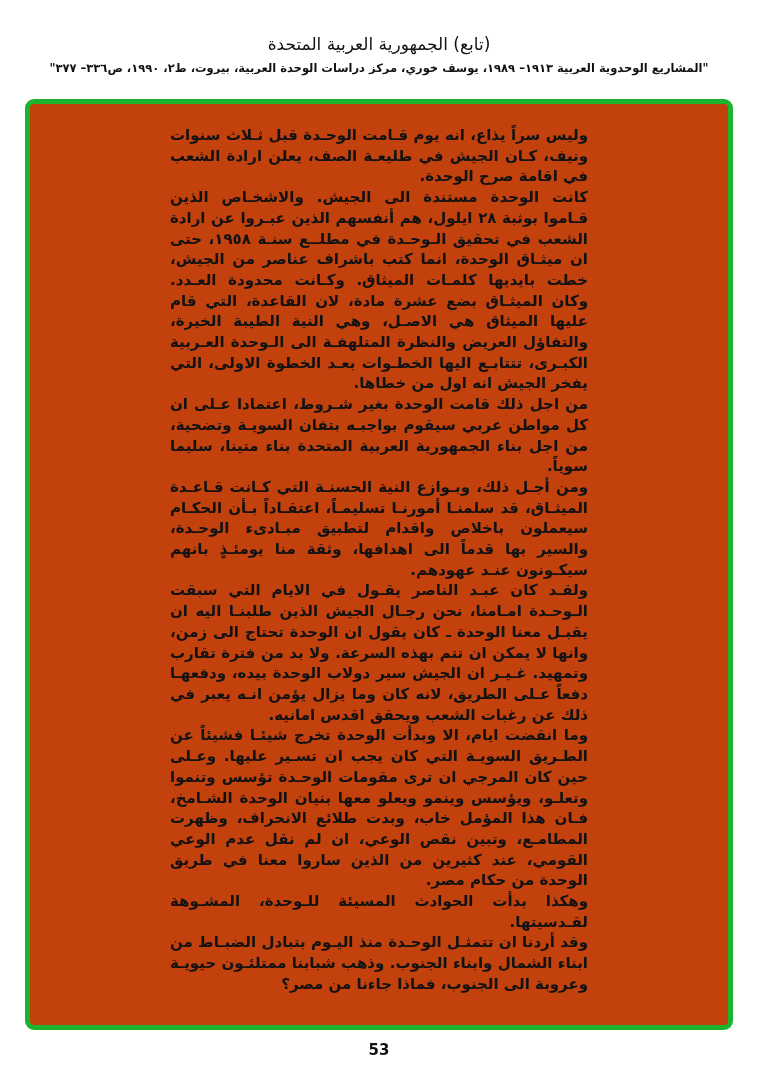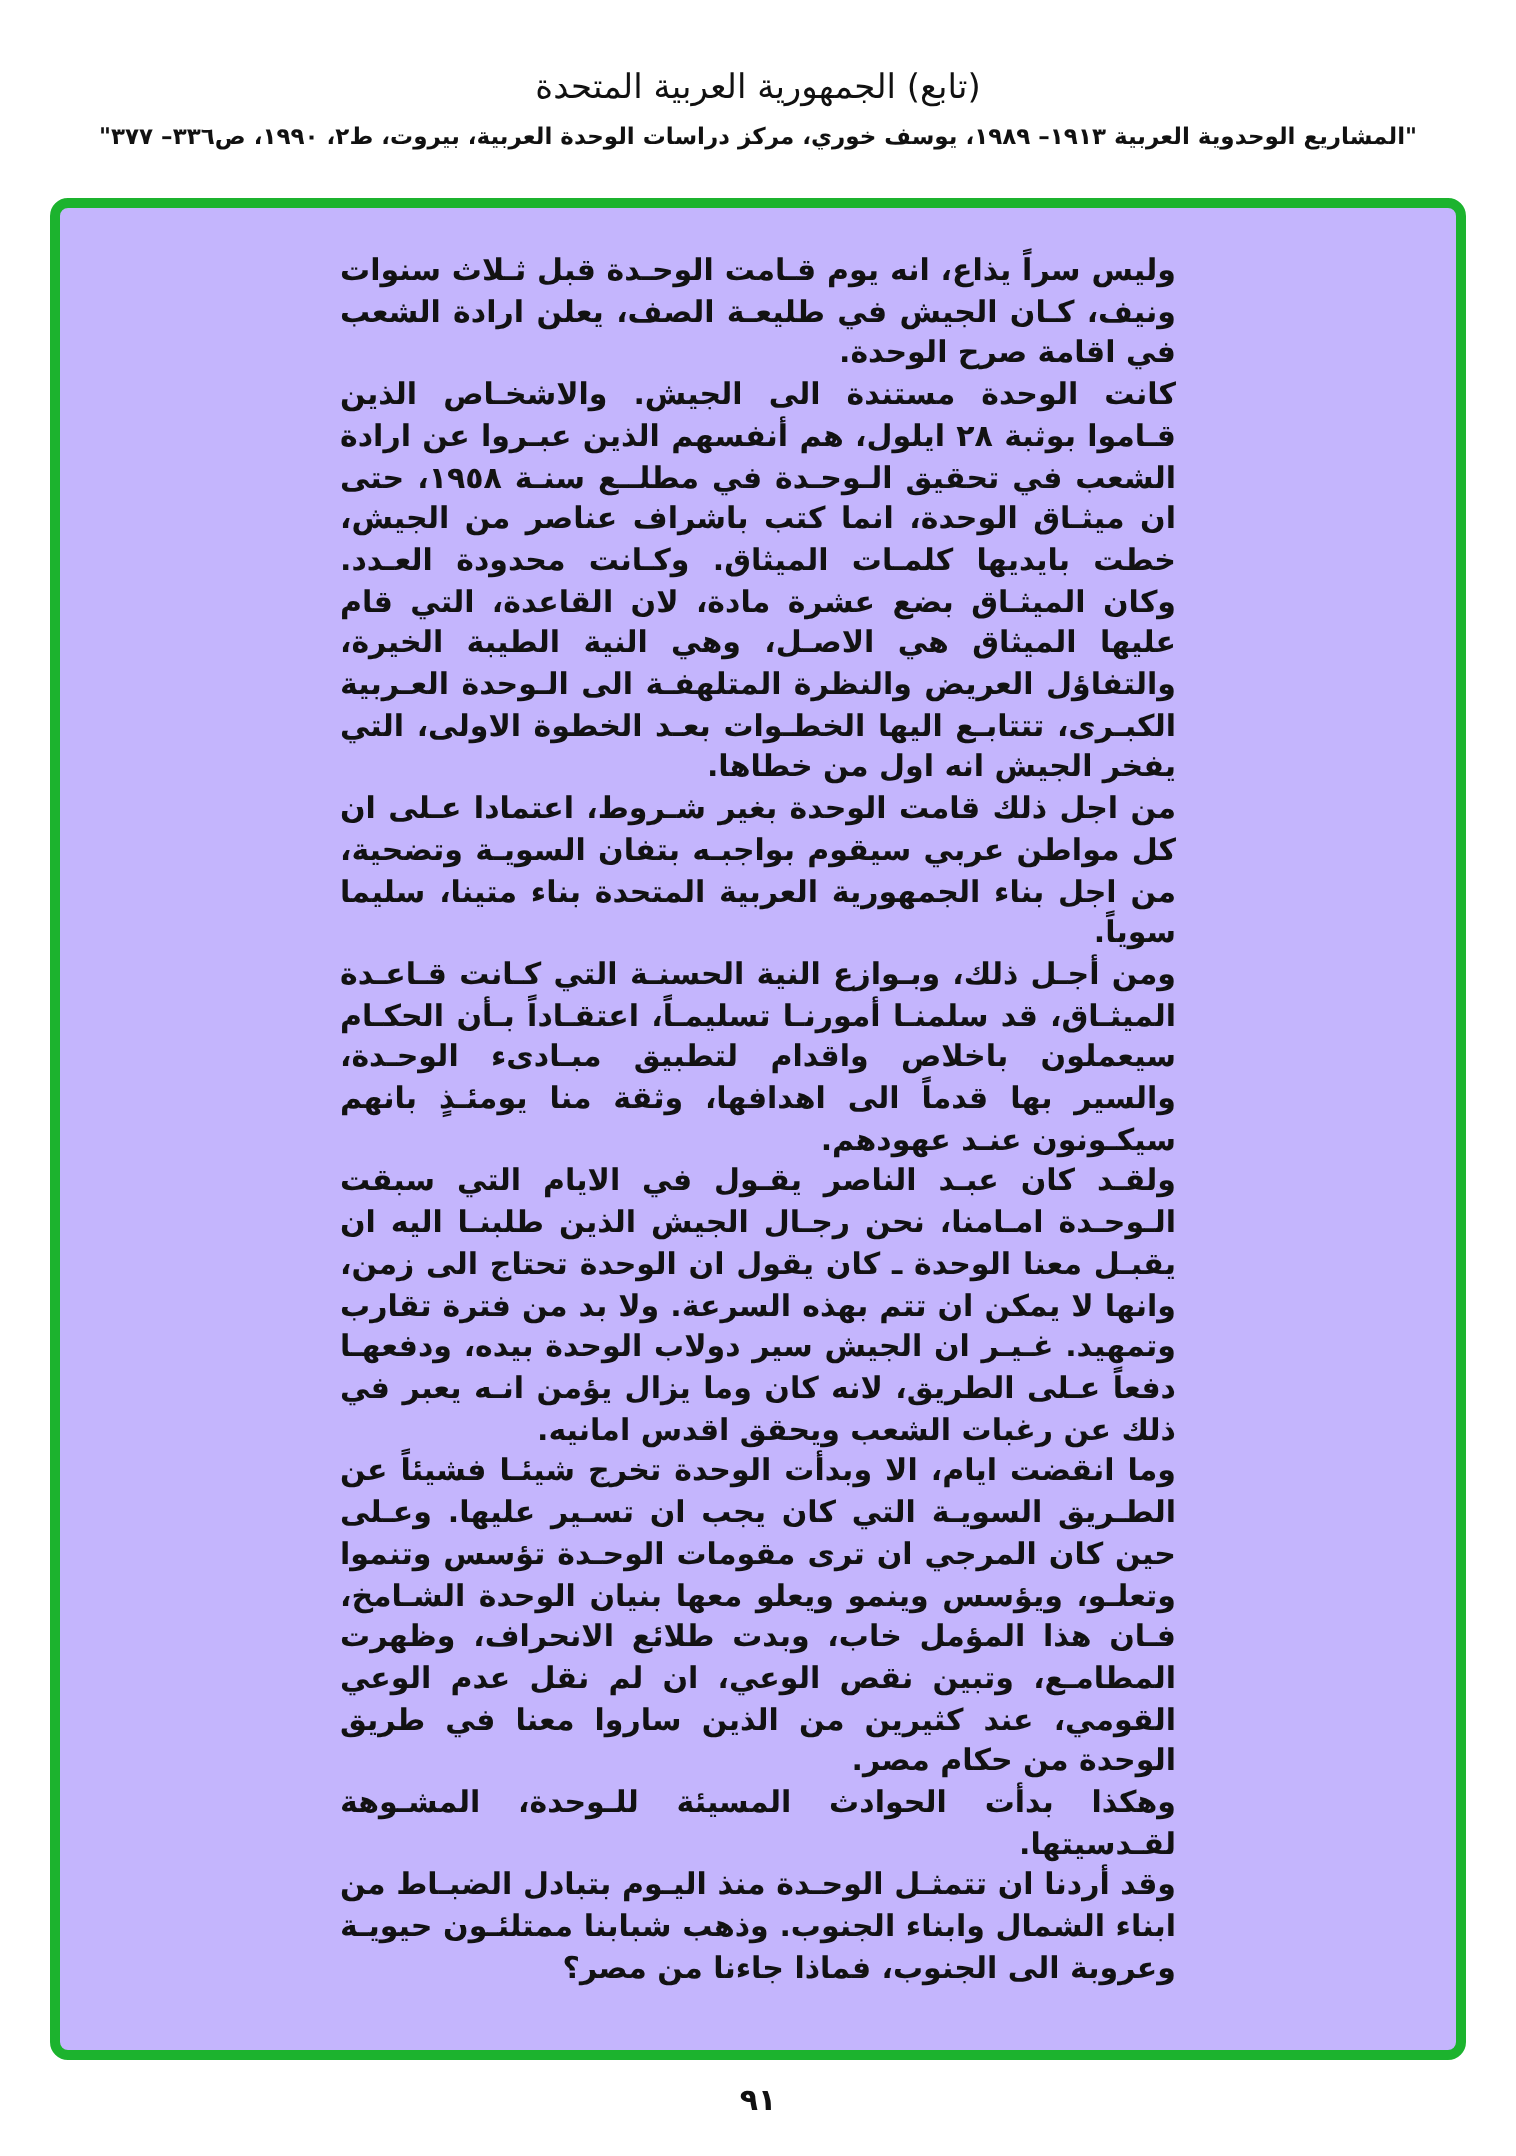--- a/index.html
+++ b/index.html
@@ -35,21 +35,21 @@
     white-space: nowrap;
   }
   .document-frame {
     position: absolute;
     left: 25px;
     top: 99px;
     width: 698px;
     height: 921px;
     border: 5px solid #1cb32e;
     border-radius: 9px;
-    background: #c4b5fd;
+    background: #c2410c;
   }
   .document-text {
     direction: rtl;
     width: 418px;
     margin: 21px auto 0 auto;
     font-size: 15px;
     font-weight: 700;
     line-height: 20.7px;
     text-align: justify;
     text-justify: inter-word;
@@ -84,13 +84,13 @@
     <p>كانت الوحدة مستندة الى الجيش. والاشخـاص الذين قـاموا بوثبة ٢٨ ايلول، هم أنفسهم الذين عبـروا عن ارادة الشعب في تحقيق الـوحـدة في مطلــع سنـة ١٩٥٨، حتى ان ميثـاق الوحدة، انما كتب باشراف عناصر من الجيش، خطت بايديها كلمـات الميثاق. وكـانت محدودة العـدد. وكان الميثـاق بضع عشرة مادة، لان القاعدة، التي قام عليها الميثاق هي الاصـل، وهي النية الطيبة الخيرة، والتفاؤل العريض والنظرة المتلهفـة الى الـوحدة العـربية الكبـرى، تتتابـع اليها الخطـوات بعـد الخطوة الاولى، التي يفخر الجيش انه اول من خطاها.</p>
     <p>من اجل ذلك قامت الوحدة بغير شـروط، اعتمادا عـلى ان كل مواطن عربي سيقوم بواجبـه بتفان السويـة وتضحية، من اجل بناء الجمهورية العربية المتحدة بناء متينا، سليما سوياً.</p>
     <p>ومن أجـل ذلك، وبـوازع النية الحسنـة التي كـانت قـاعـدة الميثـاق، قد سلمنـا أمورنـا تسليمـاً، اعتقـاداً بـأن الحكـام سيعملون باخلاص واقدام لتطبيق مبـادىء الوحـدة، والسير بها قدماً الى اهدافها، وثقة منا يومئـذٍ بانهم سيكـونون عنـد عهودهم.</p>
     <p>ولقـد كان عبـد الناصر يقـول في الايام التي سبقت الـوحـدة امـامنا، نحن رجـال الجيش الذين طلبنـا اليه ان يقبـل معنا الوحدة ـ كان يقول ان الوحدة تحتاج الى زمن، وانها لا يمكن ان تتم بهذه السرعة. ولا بد من فترة تقارب وتمهيد. غـيـر ان الجيش سير دولاب الوحدة بيده، ودفعهـا دفعاً عـلى الطريق، لانه كان وما يزال يؤمن انـه يعبر في ذلك عن رغبات الشعب ويحقق اقدس امانيه.</p>
     <p>وما انقضت ايام، الا وبدأت الوحدة تخرج شيئـا فشيئاً عن الطـريق السويـة التي كان يجب ان تسـير عليها. وعـلى حين كان المرجي ان ترى مقومات الوحـدة تؤسس وتنموا وتعلـو، ويؤسس وينمو ويعلو معها بنيان الوحدة الشـامخ، فـان هذا المؤمل خاب، وبدت طلائع الانحراف، وظهرت المطامـع، وتبين نقص الوعي، ان لم نقل عدم الوعي القومي، عند كثيرين من الذين ساروا معنا في طريق الوحدة من حكام مصر.</p>
     <p>وهكذا بدأت الحوادث المسيئة للـوحدة، المشـوهة لقـدسيتها.</p>
     <p>وقد أردنا ان تتمثـل الوحـدة منذ اليـوم بتبادل الضبـاط من ابناء الشمال وابناء الجنوب. وذهب شبابنا ممتلئـون حيويـة وعروبة الى الجنوب، فماذا جاءنا من مصر؟</p>
   </div>
 </div>
 
-<div class="page-number">٩١</div>
+<div class="page-number">53</div>
 
 </body></html>

